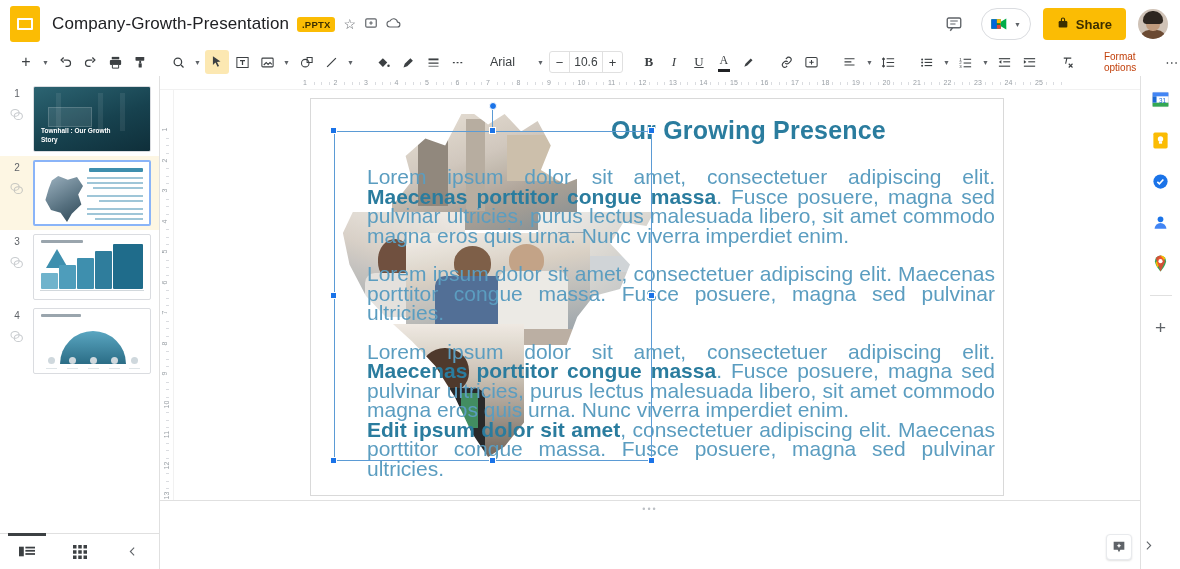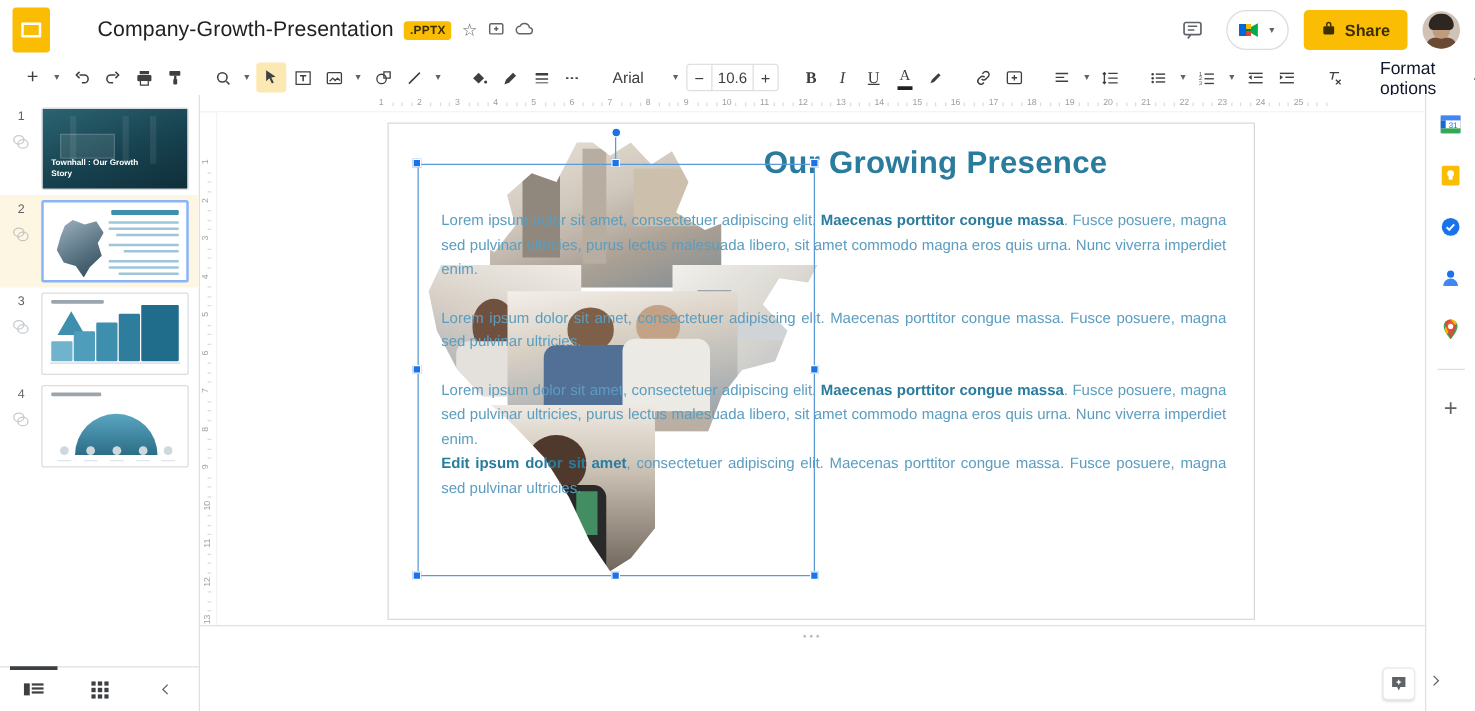--- a/index.html
+++ b/index.html
@@ -10,21 +10,21 @@
   }
   body { display: flex; flex-direction: column; }
 
   
   .titlebar { height: 48px; display: flex; align-items: center; padding: 0 12px 0 10px; flex: 0 0 48px; }
   .doc-icon { width: 30px; height: 36px; background: #fbbc04; border-radius: 3px;
      display: flex; align-items: center; justify-content: center; flex: 0 0 30px; }
   .doc-icon .inner { width: 16px; height: 12px; border: 2px solid #fff; border-radius: 1px; }
   .title-block { margin-left: 12px; }
   .title-row { display: flex; align-items: center; height: 24px; gap: 8px; }
-  .doc-title { font-size: 17px; color: #202124; letter-spacing: .1px; margin-left: 26px; }
+  .doc-title { font-size: 17px; color: #202124; letter-spacing: .1px; }
   .pptx-badge { background: #fbbc04; color: #3c2f00; font-size: 9.5px; font-weight: bold;
      padding: 2px 5px; border-radius: 3px; letter-spacing: .2px; }
   .ticon { color: #5f6368; font-size: 14px; line-height: 1; cursor: pointer; }
   .menu-row { display: flex; align-items: center; gap: 13px; height: 21px; margin-top: 1px; }
   .menu-row span.mi { font-size: 12.5px; color: #3c4043; cursor: pointer; }
   .lastedit { font-size: 11.5px; color: #5f6368; text-decoration: underline; margin-left: 8px; cursor: pointer; }
   .tb-right { margin-left: auto; display: flex; align-items: center; gap: 12px; }
   .icon-btn { width: 30px; height: 30px; display: flex; align-items: center; justify-content: center;
      border-radius: 50%; cursor: pointer; color: #5f6368; }
   .meet-pill { display: flex; align-items: center; gap: 3px; border: 1px solid #dadce0;
@@ -56,21 +56,21 @@
   .sep { width: 1px; height: 18px; background: #e0e0e0; margin: 0 6px; }
   .font-name { width: 68px; font-size: 12.5px; color: #3c4043; padding-left: 6px;
      display: flex; align-items: center; height: 22px; cursor: pointer; }
   .font-caret { margin-left: 22px; font-size: 7px; color: #5f6368; }
   .size-box { display: flex; align-items: center; border: 1px solid #e0e0e0; border-radius: 3px;
      height: 22px; margin-left: 4px; }
   .size-box .pm { width: 19px; text-align: center; font-size: 13px; color: #3c4043; cursor: pointer; }
   .size-val { width: 34px; text-align: center; font-size: 12px; color: #3c4043;
      border-left: 1px solid #e0e0e0; border-right: 1px solid #e0e0e0; height: 100%;
      line-height: 20px; cursor: text; }
-  .fmt-opts { font-size: 14px; color: #0f172a; padding: 0 10px; cursor: pointer; }
+  .fmt-opts { font-size: 10px; color: #c2410c; padding: 0 10px; cursor: pointer; }
 
   
   .main { flex: 1; display: flex; min-height: 0; }
 
   
   .filmstrip { width: 160px; flex: 0 0 160px; border-right: 1px solid #e0e0e0;
      display: flex; flex-direction: column; background: #fff; }
   .strip-scroll { flex: 1; overflow: hidden; padding-top: 6px; }
   .thumb-row { display: flex; align-items: flex-start; padding: 4px 8px 4px 4px; gap: 3px; position: relative; }
   .thumb-row.selected { background: #fdf6e3; }
@@ -124,22 +124,22 @@
   .ruler-v { width: 14px; flex: 0 0 14px; position: relative; overflow: hidden;
      border-right: 1px solid #f1f1f1; }
   .tick { position: absolute; font-size: 7px; color: #9aa0a6; }
   .tickmark { position: absolute; background: #dadce0; }
   .stage { flex: 1; position: relative; background: #fff; display: flex;
      align-items: flex-start; justify-content: center; padding-top: 8px; min-width: 0; }
   .slide { width: 694px; height: 398px; background: #fff; border: 1px solid #d9d9d9;
      position: relative; overflow: hidden; }
   .slide-title { position: absolute; left: 300px; top: 17px; font-size: 25px; font-weight: bold;
      color: #2a7c9e; letter-spacing: .2px; white-space: nowrap; }
-  .body-text { position: absolute; left: 42px; top: 68px; width: 628px; color: #5b9dc0;
-     font-size: 12px; line-height: 19.5px; text-align: justify; }
+  .body-text { position: absolute; left: 56px; top: 68px; width: 628px; color: #5b9dc0;
+     font-size: 21px; line-height: 19.5px; text-align: justify; }
   .body-text b { color: #2a7c9e; }
   .body-text p { margin-bottom: 0; }
   .gap { height: 19px; }
 
   
   .collage { position: absolute; left: 22px; top: 8px; width: 330px; height: 350px;
      clip-path: polygon(40% 0%, 47% 5%, 52% 2%, 57% 7%, 62% 4%, 66% 11%, 63% 18%, 70% 22%,
         78% 19%, 86% 24%, 93% 21%, 99% 27%, 95% 34%, 88% 33%, 84% 39%, 90% 45%,
         87% 52%, 79% 54%, 74% 60%, 70% 70%, 64% 80%, 58% 90%, 52% 97%, 47% 100%,
         42% 93%, 37% 83%, 31% 74%, 24% 67%, 17% 61%, 10% 54%, 5% 45%, 3% 36%,

